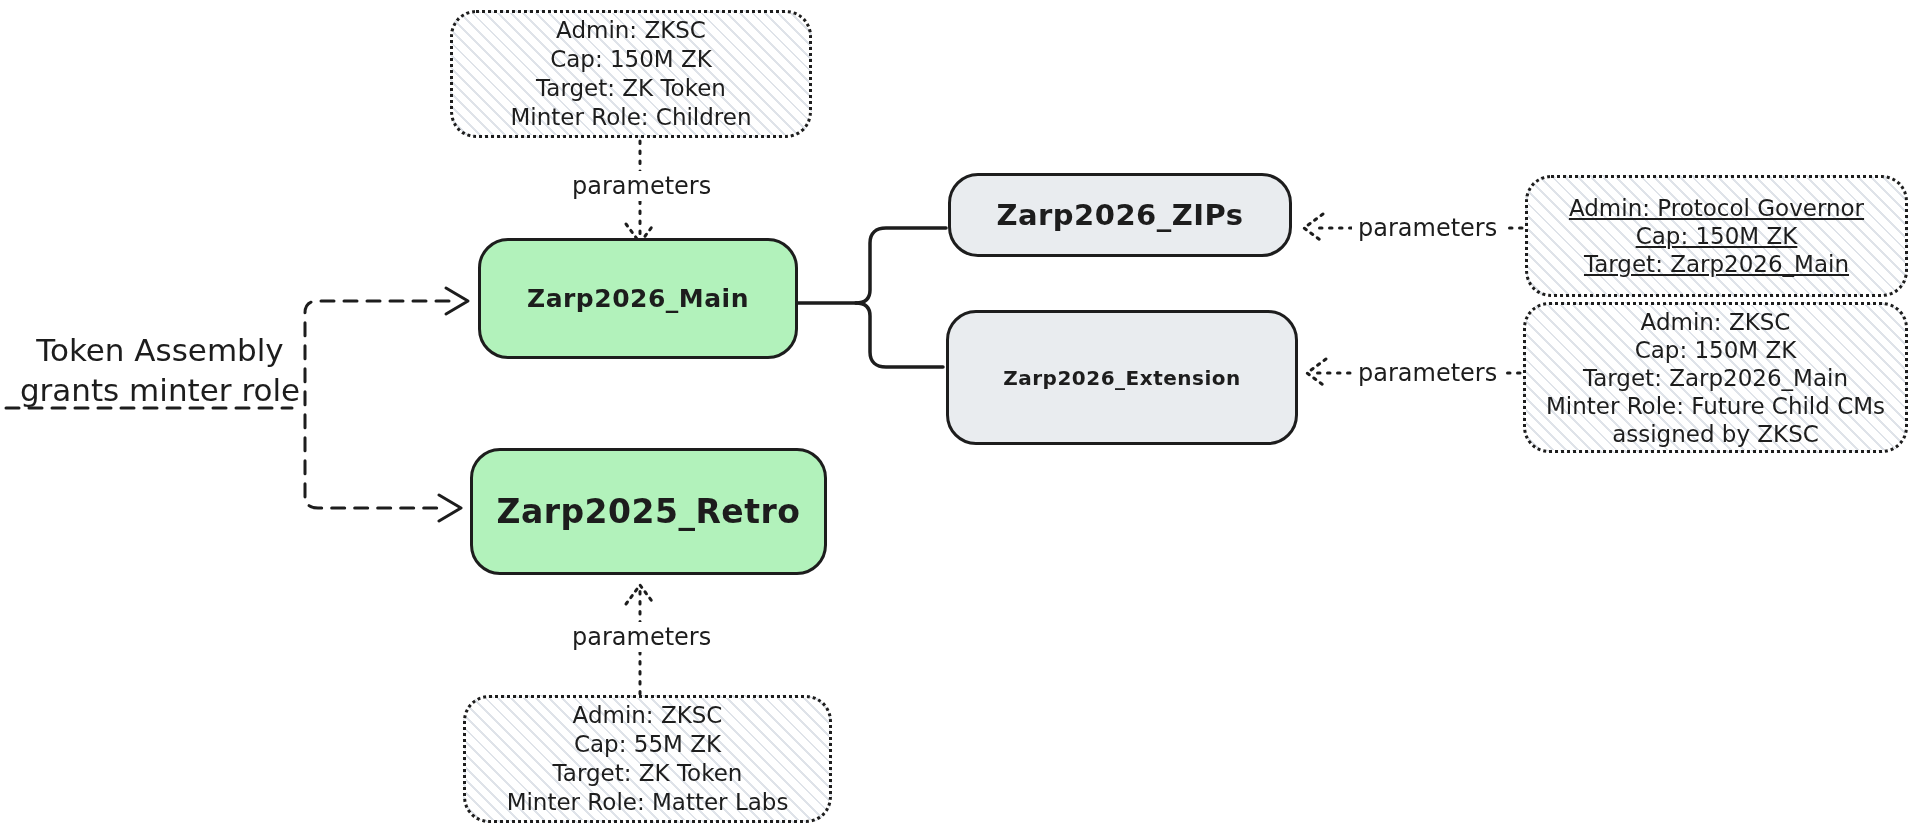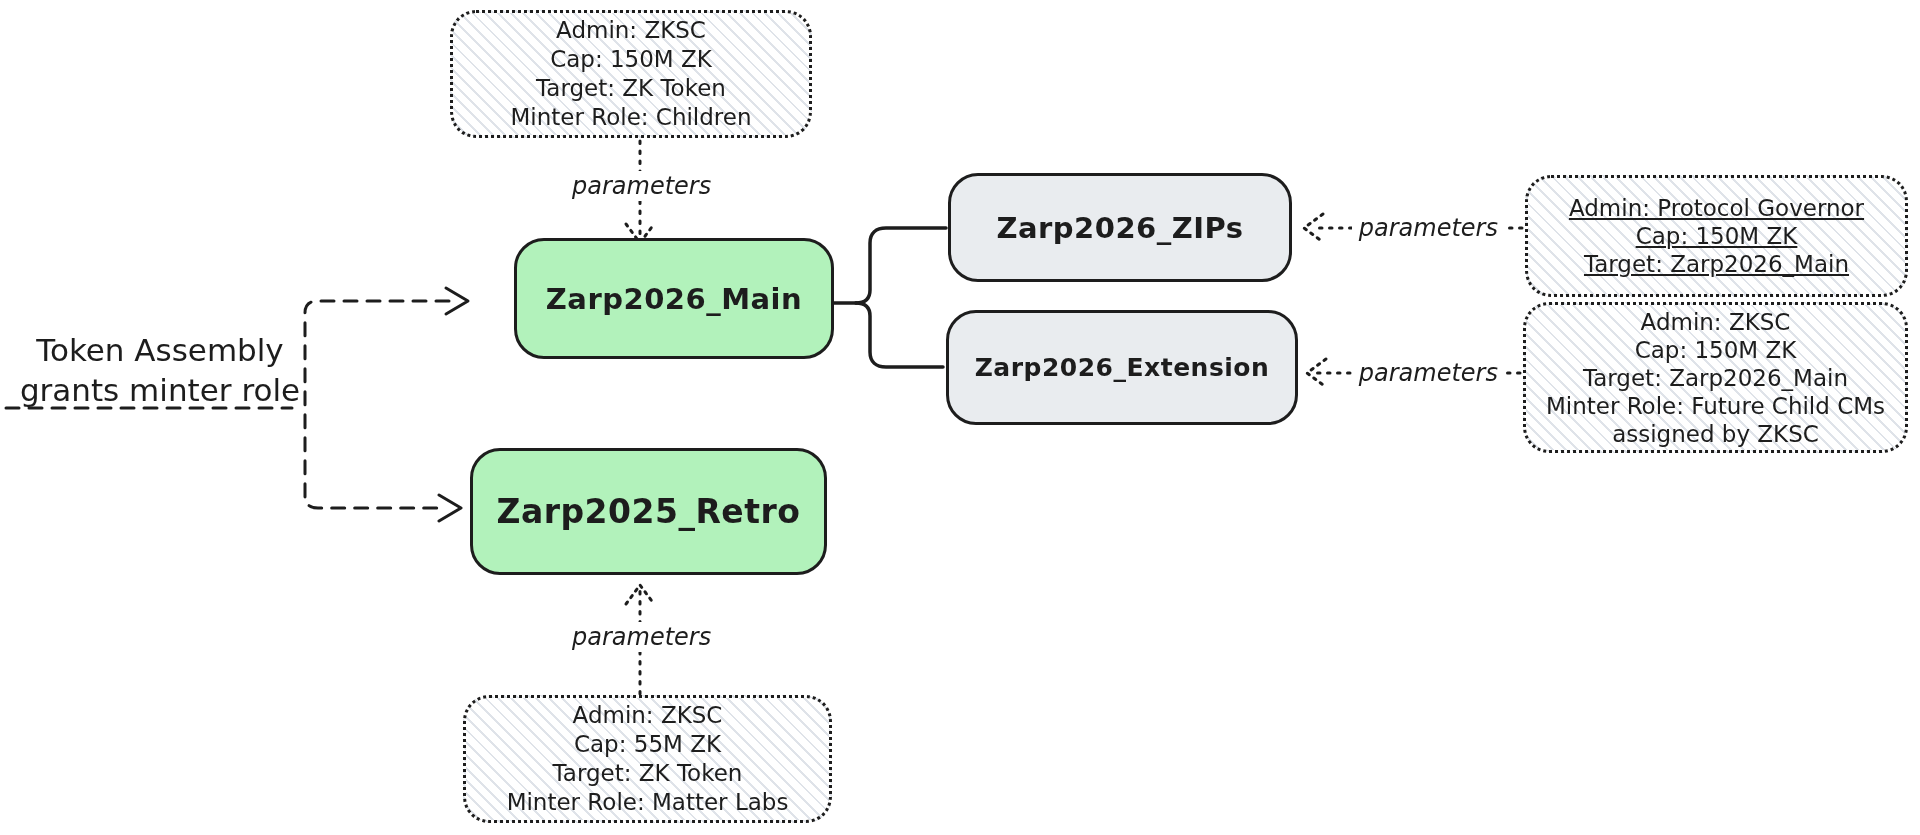--- a/index.html
+++ b/index.html
@@ -15,24 +15,24 @@
   .edges-svg{position:absolute;left:0;top:0;width:1920px;height:835px;}
 
   
   .node{
     position:absolute;display:flex;align-items:center;justify-content:center;
     border:3.5px solid var(--stroke);border-radius:30px;
     font-weight:bold;letter-spacing:.5px;white-space:nowrap;
   }
   .node.green{background:var(--green);}
   .node.gray{background:var(--gray);}
-  .node-main{left:478px;top:238px;width:320px;height:121px;font-size:29px;margin-left:36px;}
+  .node-main{left:478px;top:238px;width:320px;height:121px;font-size:25px;}
   .node-retro{left:470px;top:448px;width:357px;height:127px;font-size:33px;}
-  .node-zips{left:948px;top:173px;width:344px;height:109px;font-size:29px;}
-  .node-ext{left:946px;top:310px;width:352px;height:115px;font-size:25px;}
+  .node-zips{left:948px;top:173px;width:344px;height:84px;font-size:29px;}
+  .node-ext{left:946px;top:310px;width:352px;height:135px;font-size:20px;}
 
   
   .param{
     position:absolute;display:flex;flex-direction:column;align-items:center;justify-content:center;
     border:3px dotted var(--stroke);border-radius:26px;
     background:repeating-linear-gradient(45deg,var(--hatch) 0px,var(--hatch) 2px,#ffffff 2px,#ffffff 9px);
     text-align:center;
   }
   .param .pline{font-size:23px;line-height:29px;white-space:nowrap;}
   .param .pline.wrap{white-space:normal;}
@@ -43,21 +43,21 @@
   .param-ext{left:1523px;top:302px;width:385px;height:151px;}
   .param-ext .pline{line-height:28px;}
 
   
   .annotation{
     position:absolute;left:10px;top:330px;width:300px;
     text-align:center;font-size:31px;line-height:40px;font-weight:500;
   }
   .edge-label{
     position:absolute;background:#ffffff;padding:0 6px;
-    font-size:24px;line-height:30px;text-align:right;white-space:nowrap;font-style:italic;
+    font-size:24px;line-height:30px;text-align:left;white-space:nowrap;
   }
   .lbl-top{left:566px;top:171px;width:148px;}
   .lbl-bottom{left:566px;top:622px;width:148px;}
   .lbl-right1{left:1352px;top:213px;width:152px;}
   .lbl-right2{left:1352px;top:358px;width:152px;}
 </style>
 </head>
 <body>
 
 <div class="canvas">

